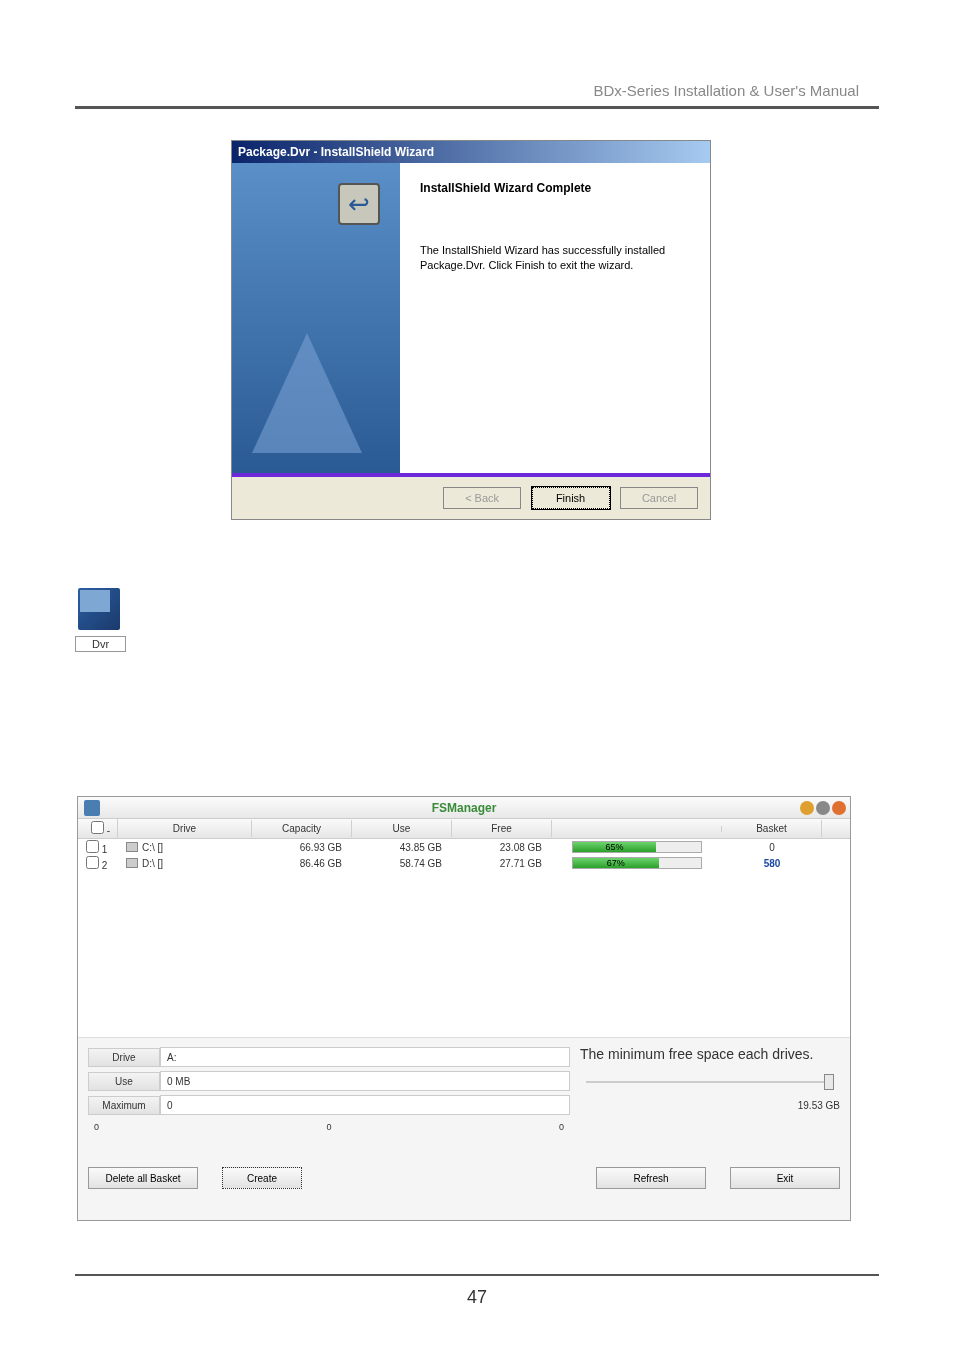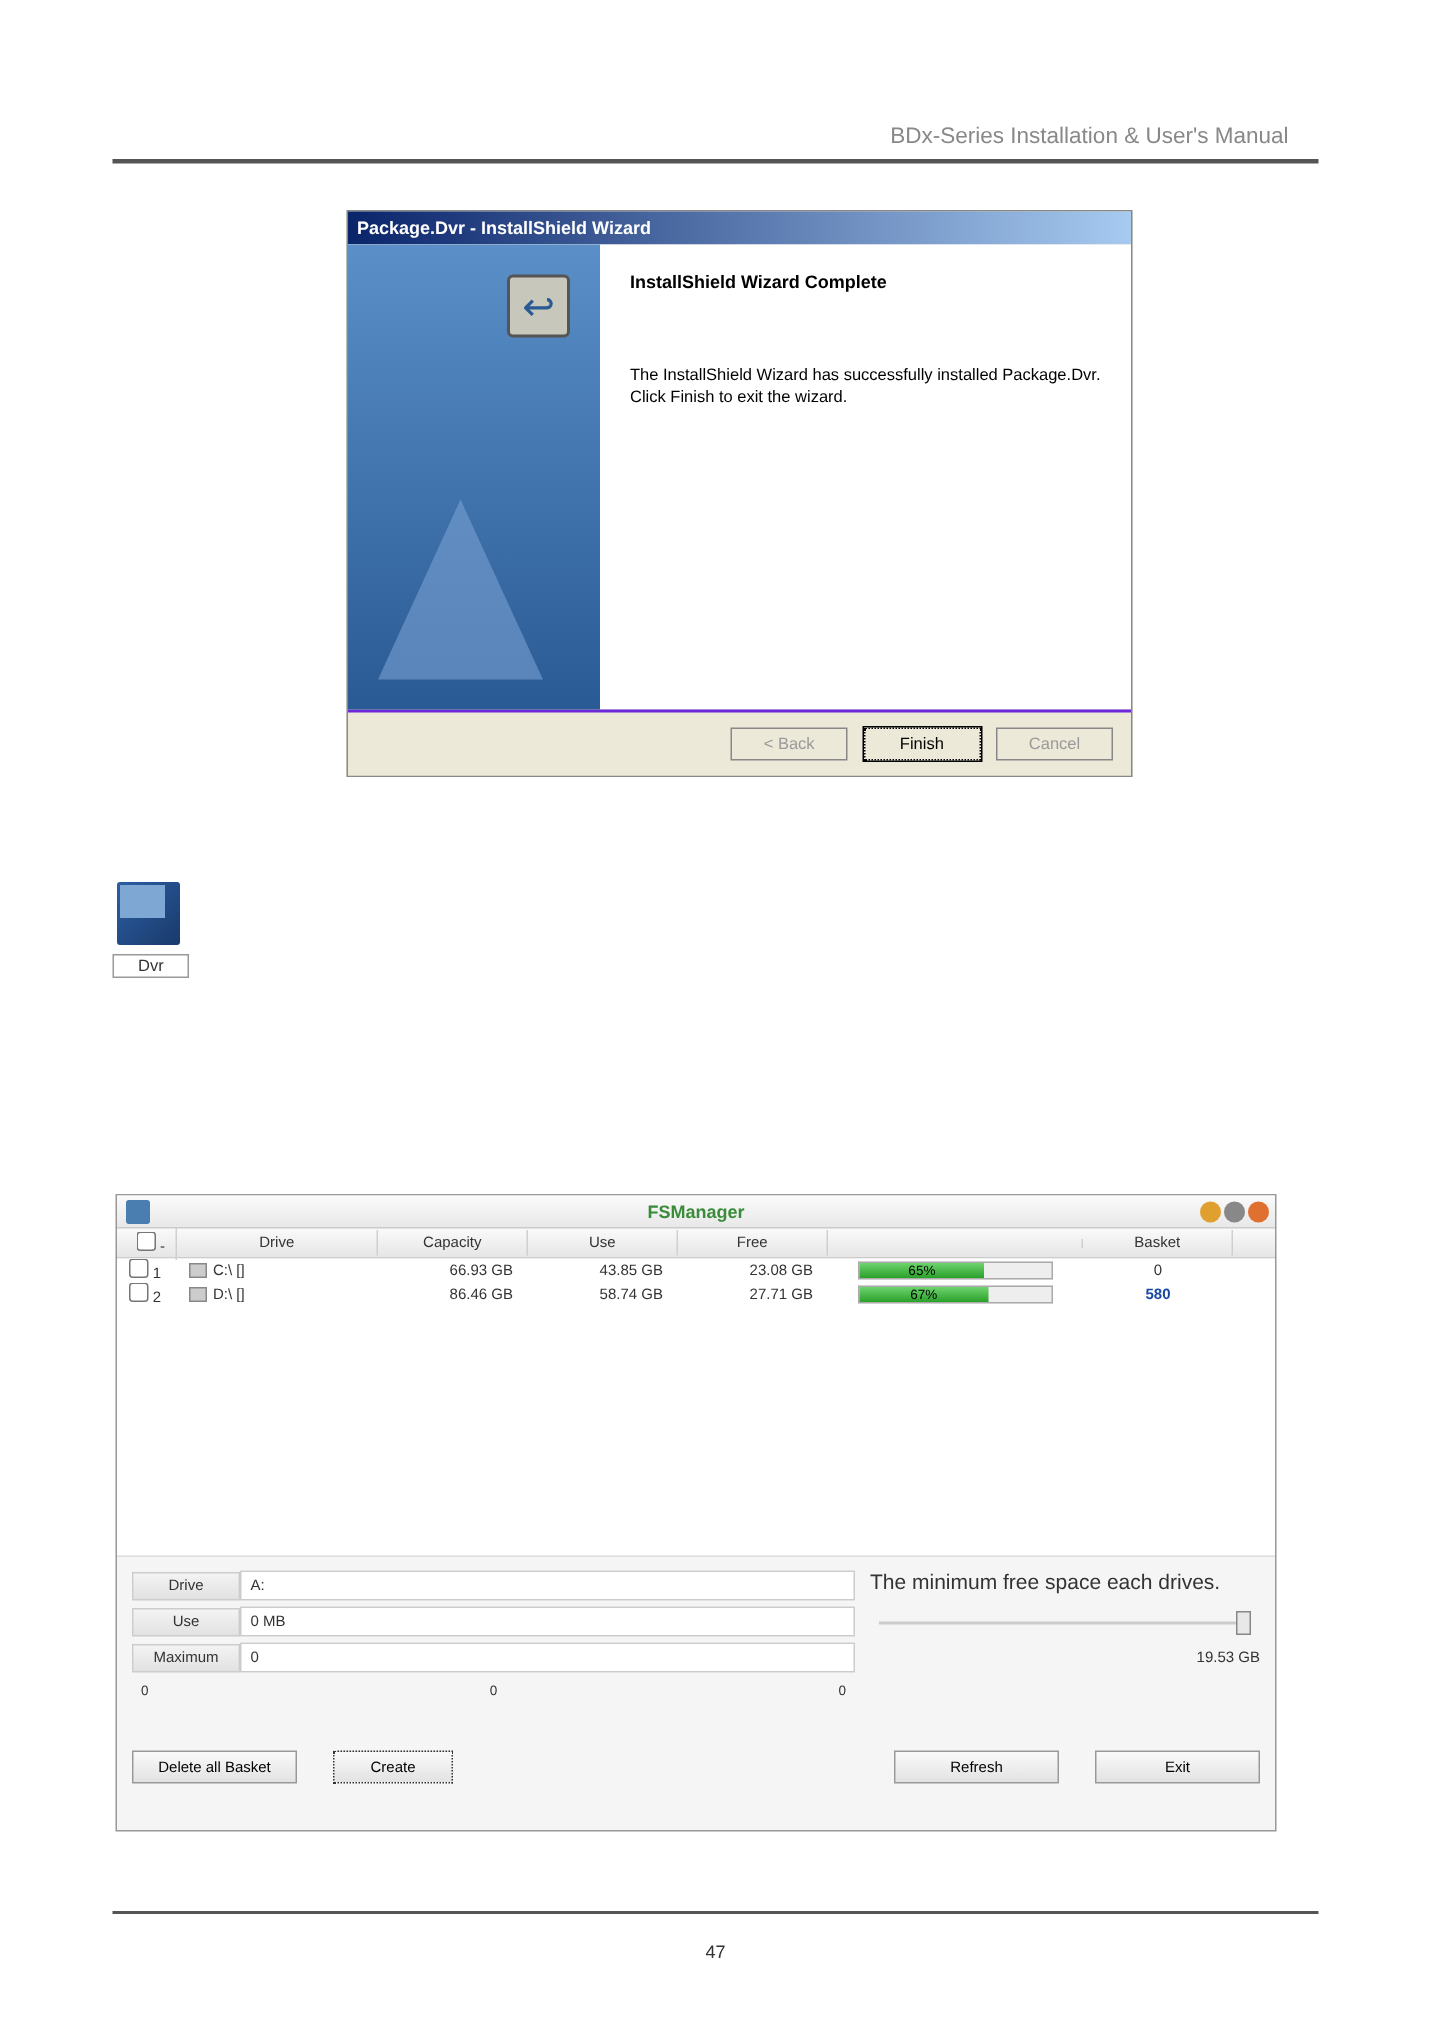--- a/index.html
+++ b/index.html
@@ -25,21 +25,21 @@
       width: 804px;
       height: 3px;
       background: #555;
     }
     
     
     .dialog1 {
       position: absolute;
       top: 140px;
       left: 231px;
-      width: 524px;
+      width: 480px;
       background: #ece9d8;
       border: 1px solid #888;
     }
     .dialog1-titlebar {
       height: 22px;
       background: linear-gradient(to right, #0a246a, #a6caf0);
       color: #fff;
       font-size: 12px;
       font-weight: bold;
       padding: 3px 6px;
@@ -93,21 +93,21 @@
       font-weight: bold;
       margin-bottom: 16px;
     }
     .dialog1-text {
       font-size: 11px;
       line-height: 1.4;
       margin-top: 48px;
     }
     .dialog1-footer {
       background: #ece9d8;
-      border-top: 2px solid #6d28d9;
+      border-top: 4px solid #6d28d9;
       padding: 10px 12px;
       text-align: right;
     }
     .dialog1-footer button {
       width: 78px;
       height: 22px;
       margin-left: 6px;
       font-size: 11px;
       background: #ece9d8;
       border: 1px solid #888;
@@ -365,21 +365,21 @@
     button.create-focused {
       border: 1px dotted #333;
       width: 80px;
     }
 
     .page-number {
       position: absolute;
       bottom: 42px;
       left: 50%;
       transform: translateX(-50%);
-      font-size: 12px;
+      font-size: 18px;
       color: #333;
     }
     .footer-rule {
       position: absolute;
       bottom: 74px;
       left: 75px;
       width: 804px;
       height: 2px;
       background: #555;
     }

